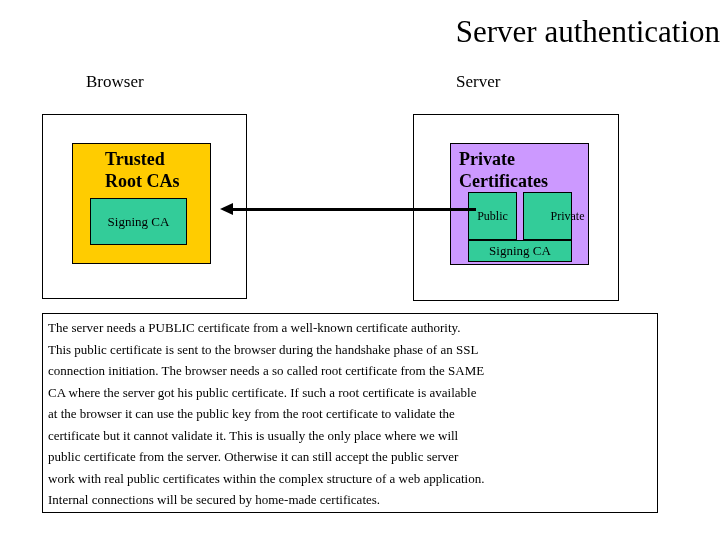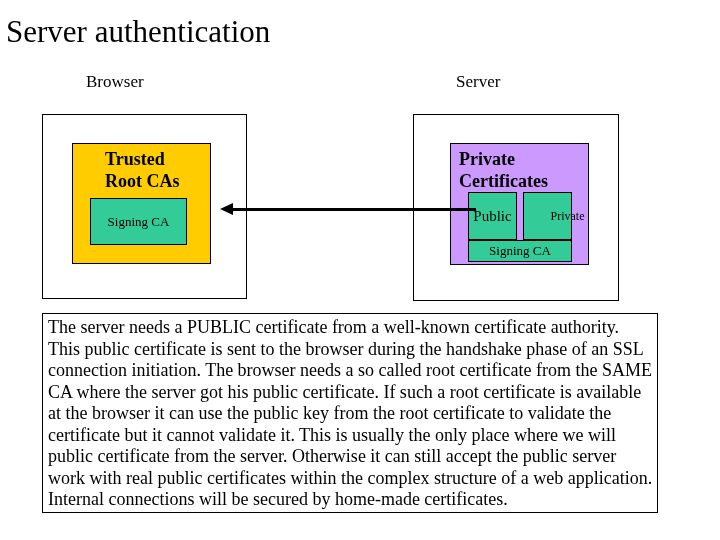--- a/index.html
+++ b/index.html
@@ -14,21 +14,21 @@
     background: var(--color-background, #ffffff);
     font-family: "Liberation Serif", "DejaVu Serif", serif;
     color: var(--color-ink, #000000);
     overflow: hidden;
   }
   .title {
     position: absolute;
     left: 6px;
     right: 0;
     top: 14px;
-    text-align: left;
+    text-align: right;
     font-size: 31px;
     line-height: 36px;
     white-space: nowrap;
   }
   .col-label {
     position: absolute;
     font-size: 17px;
     line-height: 20px;
     white-space: nowrap;
   }
@@ -71,21 +71,21 @@
     position: absolute;
     background: var(--color-teal, #33CC99);
     border: 1px solid var(--color-ink, #000000);
     box-sizing: border-box;
     display: flex;
     align-items: center;
     justify-content: center;
     text-align: center;
   }
   .teal-box.signing-left { left: 17px; top: 54px; width: 97px; height: 47px; font-size: 13px; }
-  .teal-box.public-box   { left: 17px; top: 48px; width: 49px; height: 48px; font-size: 15px; }
+  .teal-box.public-box   { left: 17px; top: 48px; width: 49px; height: 48px; font-size: 12px; }
   .teal-box.private-box  { left: 72px; top: 48px; width: 49px; height: 48px; font-size: 12px; padding-left: 40px; }
   .teal-box.signing-wide { left: 17px; top: 96px; width: 104px; height: 22px; font-size: 13px; }
 
   .arrow-line {
     position: absolute;
     left: 230px; top: 208px;
     width: 246px; height: 3px;
     background: var(--color-ink, #000000);
     z-index: 5;
   }
@@ -99,21 +99,21 @@
     z-index: 5;
   }
 
   .notes-box {
     position: absolute;
     left: 42px; top: 313px;
     width: 616px; height: 200px;
     border: 1px solid var(--color-ink, #000000);
     box-sizing: border-box;
     padding: 3px 4px 0 5px;
-    font-size: 18px;
+    font-size: 13px;
     line-height: 21.5px;
   }
   .notes-line { white-space: nowrap; }
 </style>
 </head>
 <body>
 
 <div class="slide">
 
   <div class="title">Server authentication</div>

